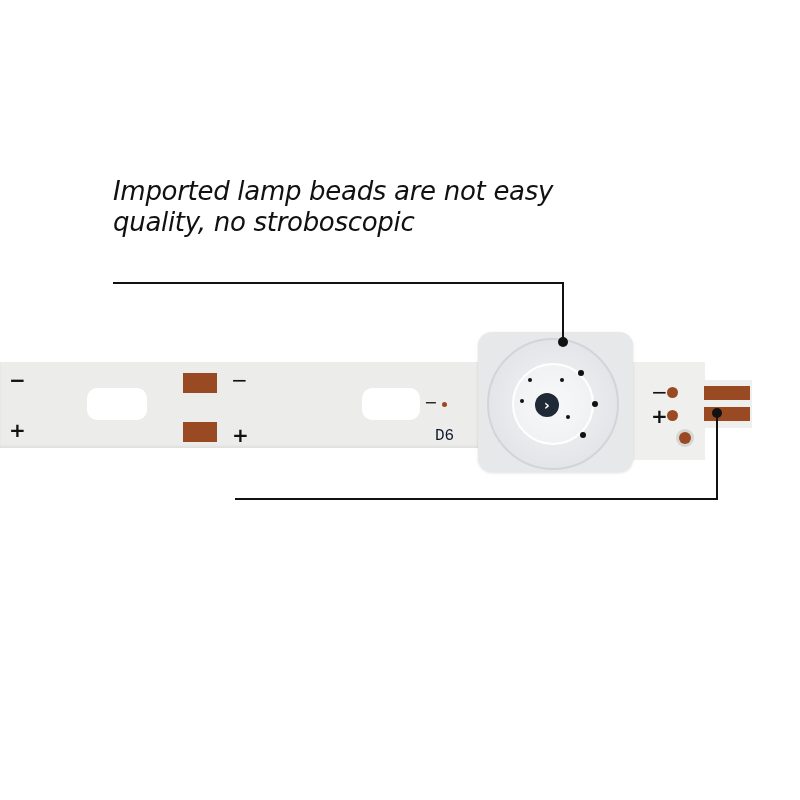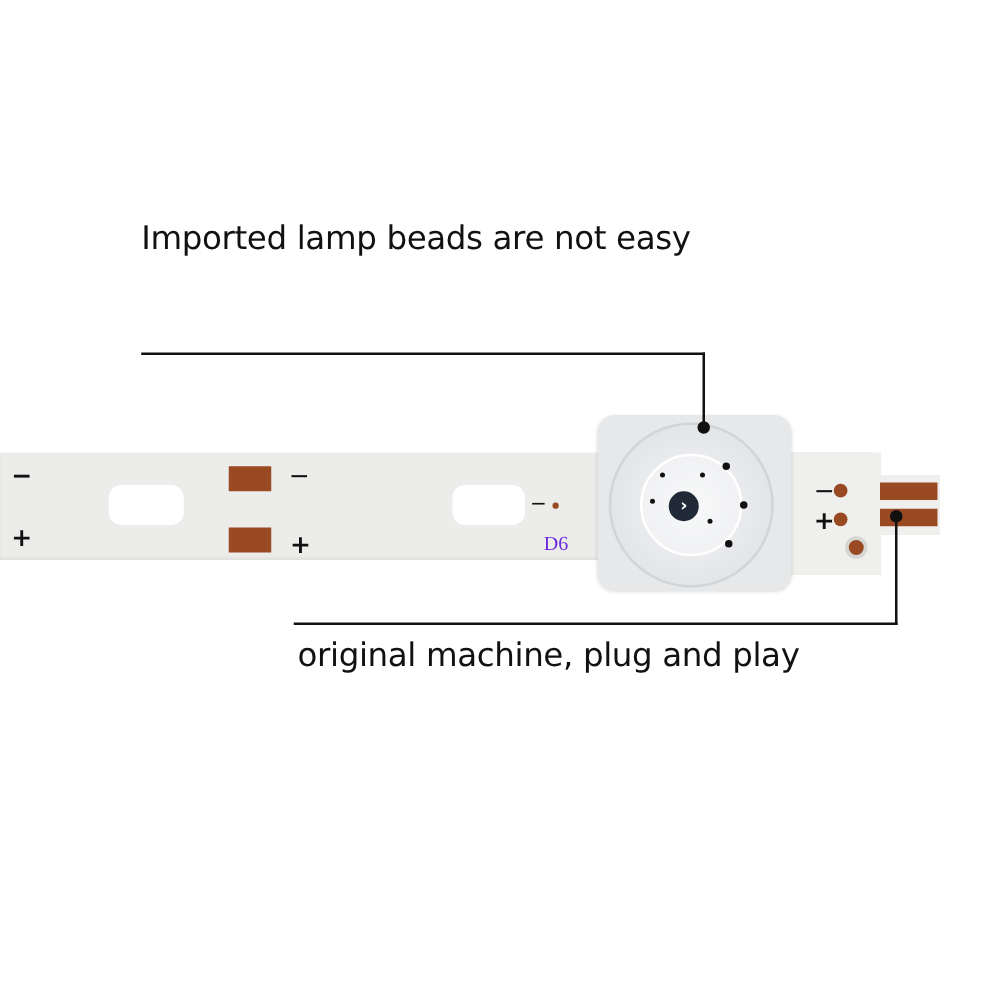--- a/index.html
+++ b/index.html
@@ -1,45 +1,46 @@
 <!DOCTYPE html>
 <html><head>
 <meta charset="utf-8">
 <style>
   html, body { margin:0; padding:0; }
   body { width:800px; height:800px; background:#ffffff; position:relative; overflow:hidden;
          font-family:"DejaVu Sans", sans-serif; color:#111; }
   .caption { position:absolute; font-size:26px; line-height:31px; color:#111; letter-spacing:-0.3px; }
-  .caption-top { left:113px; top:176px; width:460px; }
+  .caption-top { left:113px; top:176px; width:460px;font-style:italic; }
   .caption-bottom { left:238px; top:510px; width:470px; }
   .line { position:absolute; background:#111; }
   .dot { position:absolute; width:10px; height:10px; border-radius:50%; background:#111; }
 
   .strip { position:absolute; left:0; top:362px; width:700px; height:86px; background:#ececea;
            box-shadow: inset 0 -2px 3px rgba(0,0,0,0.05); }
   .strip-right { position:absolute; left:620px; top:362px; width:85px; height:98px; background:#efefed; }
   .tab { position:absolute; left:700px; top:380px; width:52px; height:48px; background:#efefed; }
   .hole { position:absolute; background:#ffffff; border-radius:10px; }
   .pad { position:absolute; background:#9a4a22; }
   .sign { position:absolute; font-size:20px; font-weight:bold; color:#111; line-height:20px; }
   .small-dot { position:absolute; border-radius:50%; background:#9a4a22; }
-  .label { position:absolute; font-size:16px; color:#6d28d9; font-family:Liberation Serif, serif; }
+  .label { position:absolute; font-size:16px; color:#0f172a; font-family:Liberation Mono, monospace; }
 
   .lens-base { position:absolute; left:478px; top:332px; width:155px; height:140px; background:#e6e8ea;
                border-radius:14px; box-shadow: 0 1px 3px rgba(0,0,0,0.12); }
   .lens-ring { position:absolute; border-radius:50%; }
   .lens-center { position:absolute; left:535px; top:393px; width:24px; height:24px; border-radius:50%;
                  background:#1f2a36; color:#fff; font-size:14px; line-height:24px; text-align:center; font-weight:bold; }
   .lens-dot { position:absolute; width:6px; height:6px; border-radius:50%; background:#111; }
 </style>
 </head>
 <body>
 
 <div class="caption caption-top">
   <div>Imported lamp beads are not easy</div>
+  <div>quality, no stroboscopic</div>
 </div>
 
 <div class="strip"></div>
 <div class="strip-right"></div>
 <div class="tab"></div>
 
 <div class="hole" style="left:87px;top:388px;width:60px;height:32px;"></div>
 <div class="hole" style="left:362px;top:388px;width:58px;height:32px;"></div>
 
 <div class="sign" style="left:9px;top:370px;">−</div>
@@ -77,14 +78,13 @@
 
 <div class="line" style="left:113px;top:282px;width:451px;height:2px;"></div>
 <div class="line" style="left:562px;top:282px;width:2px;height:60px;"></div>
 <div class="dot" style="left:558px;top:337px;"></div>
 
 <div class="dot" style="left:712px;top:408px;"></div>
 <div class="line" style="left:716px;top:413px;width:2px;height:87px;"></div>
 <div class="line" style="left:235px;top:498px;width:483px;height:2px;"></div>
 
 <div class="caption caption-bottom">
-  <div>original machine, plug and play</div>
 </div>
 
 </body></html>

